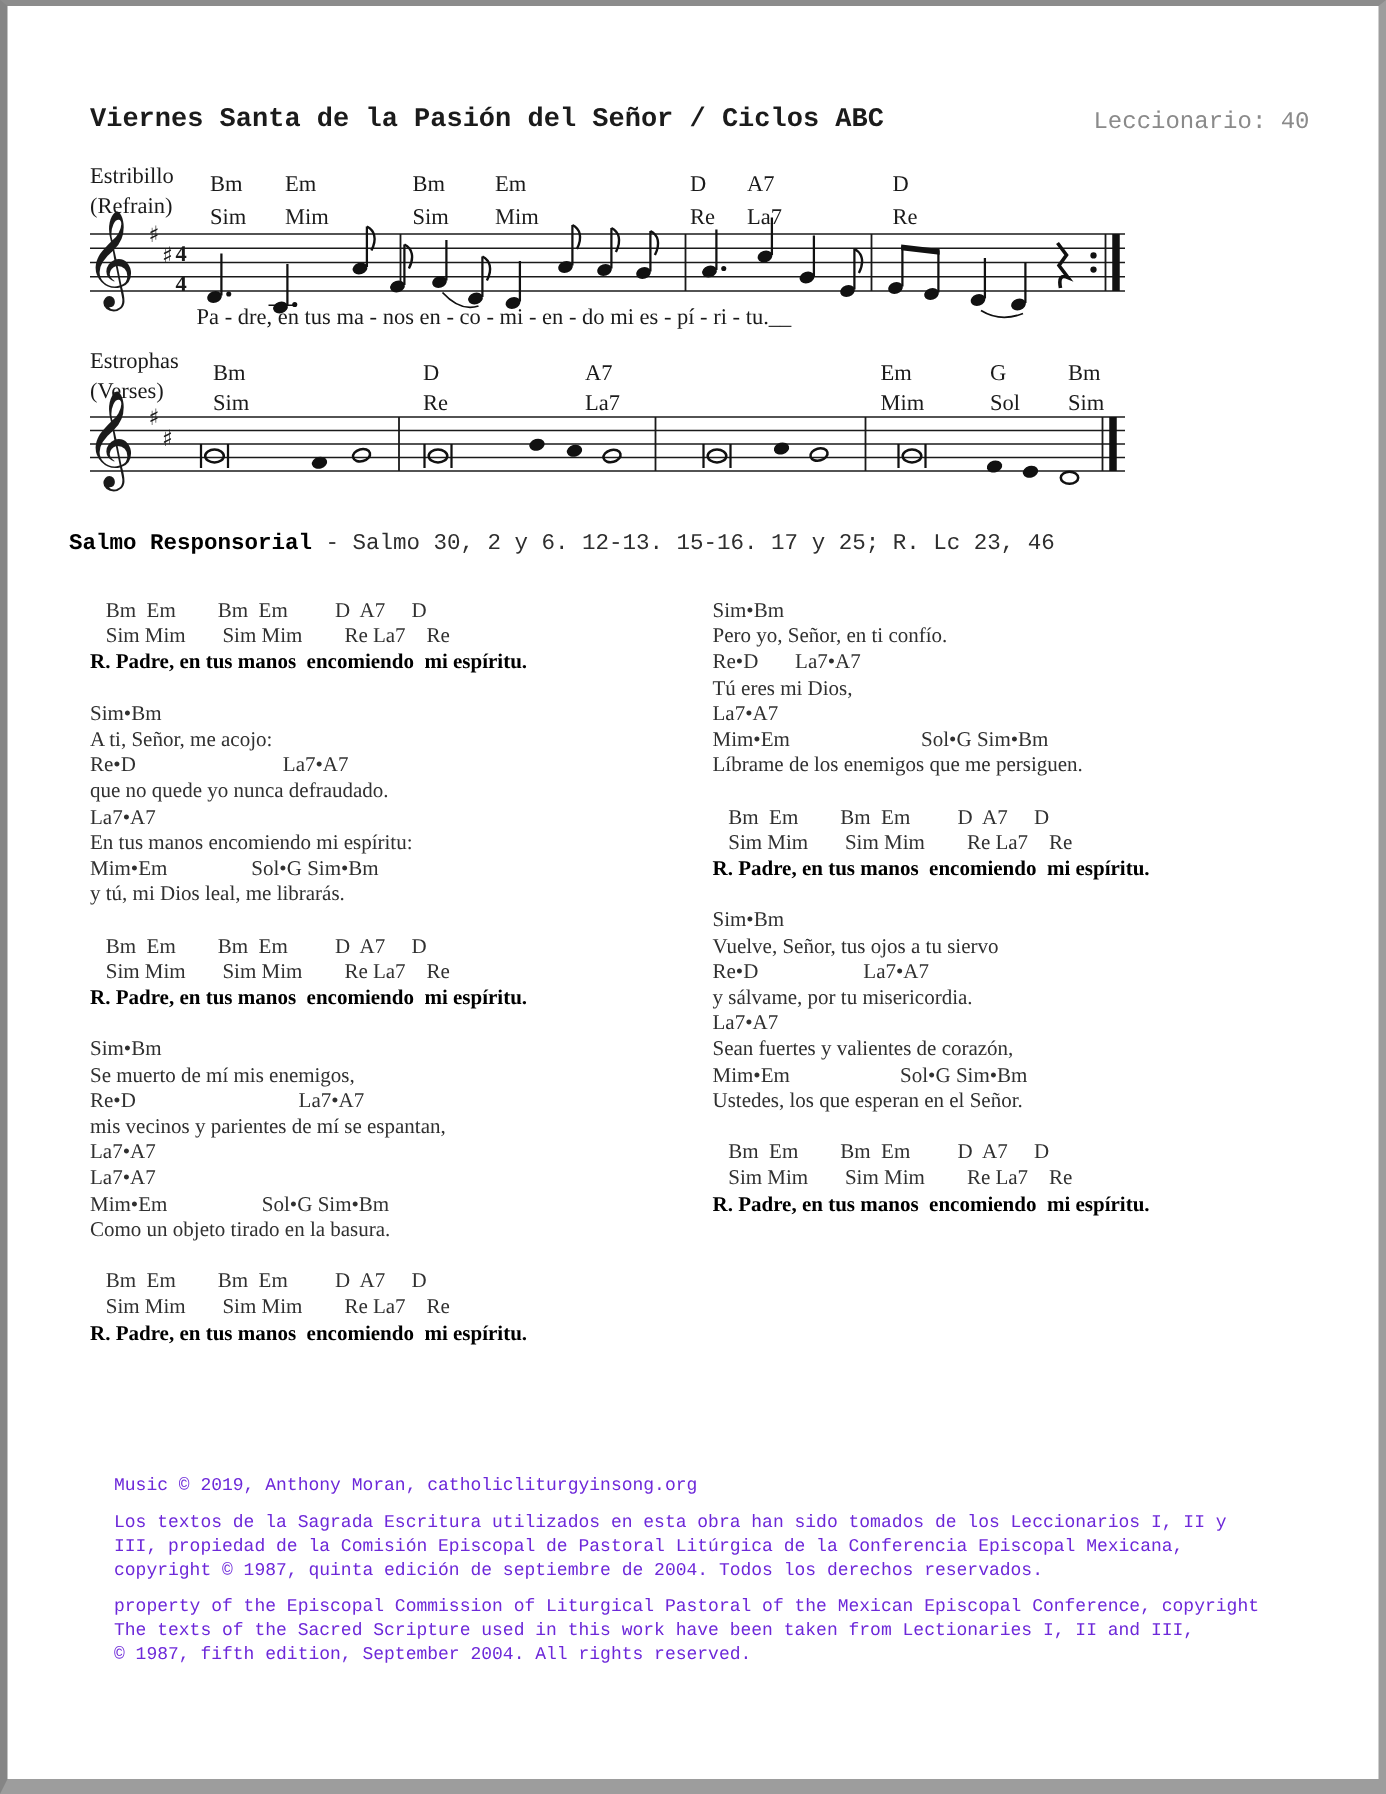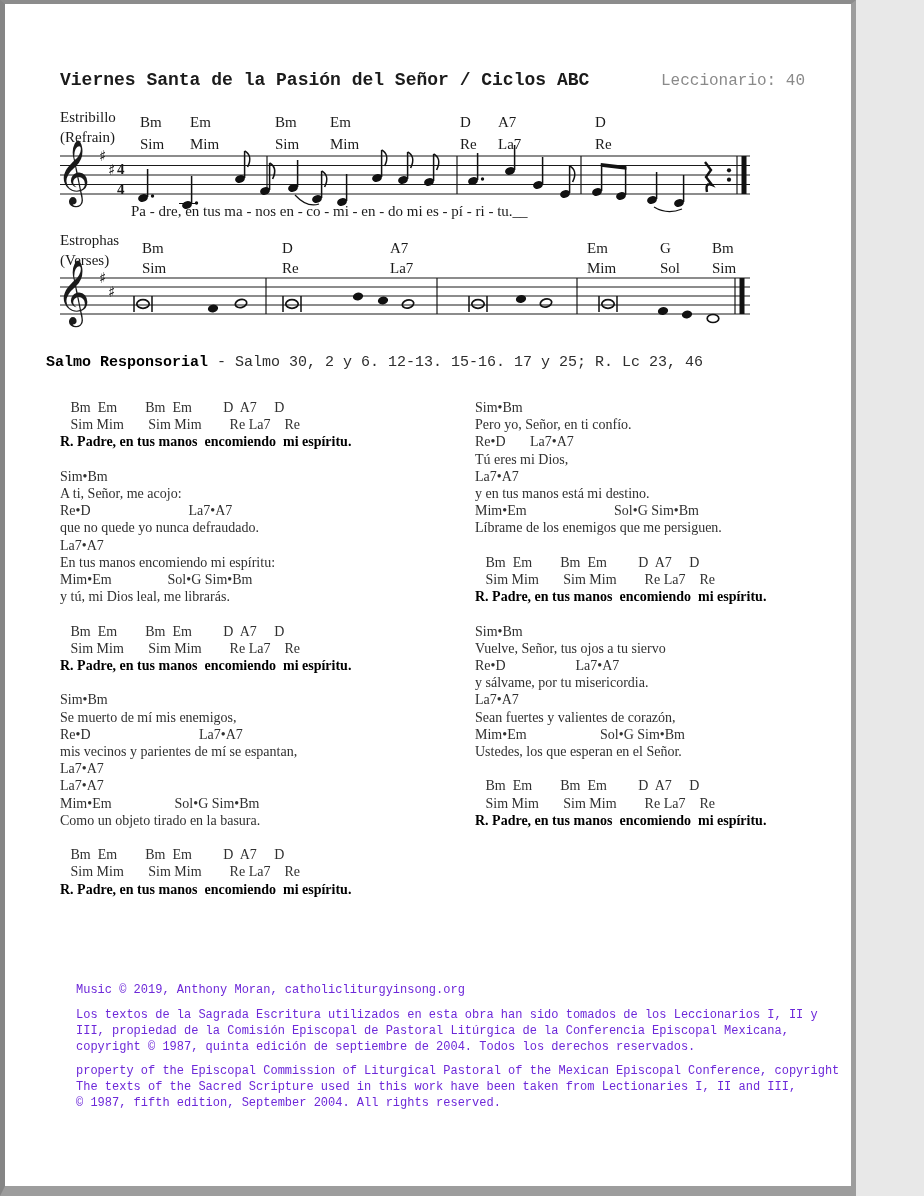--- a/index.html
+++ b/index.html
@@ -1,16 +1,16 @@
 <!DOCTYPE html>
 <html><head>
 <meta charset="utf-8">
 <style>
   html,body{margin:0;padding:0;background:#e8e8e8;}
-  .page{position:relative;width:856px;height:1196px;background:#ffffff;box-sizing:border-box;
+  .page{position:relative;width:924px;height:1196px;background:#ffffff;box-sizing:border-box;
         border-top:4px solid #8c8c8c;border-left:5px solid #858585;
         border-right:5px solid #9d9d9d;border-bottom:10px solid #9d9d9d;
         font-family:"Liberation Mono","DejaVu Sans Mono",monospace;overflow:hidden;}
   .abs{position:absolute;}
   .title{font-family:"Liberation Mono",monospace;font-weight:bold;font-size:18px;color:#1b1b1b;white-space:pre;}
   .lecc{font-family:"Liberation Mono",monospace;font-size:16px;color:#8a8a8a;white-space:pre;}
   .salmo{font-family:"Liberation Mono",monospace;font-size:15px;color:#2e2e2e;white-space:pre;}
   .salmo .bd{font-weight:bold;color:#000;}
   .col{position:absolute;}
   .block{margin-bottom:17.2px;}
@@ -255,21 +255,20 @@
     </div>
   </div>
 
   <div class="col" style="left:470px;top:395px">
     <div class="block">
       <div class="pl">Sim•Bm</div>
       <div class="pl">Pero yo, Señor, en ti confío.</div>
       <div class="pl">Re•D       La7•A7</div>
       <div class="pl">Tú eres mi Dios,</div>
       <div class="pl">La7•A7</div>
-      <div class="pl">y en tus manos está mi destino.</div>
       <div class="pl">Mim•Em                         Sol•G Sim•Bm</div>
       <div class="pl">Líbrame de los enemigos que me persiguen.</div>
     </div>
     <div class="block">
       <div class="pl">   Bm  Em        Bm  Em         D  A7     D</div>
       <div class="pl">   Sim Mim       Sim Mim        Re La7    Re</div>
       <div class="pl bold">R. Padre, en tus manos  encomiendo  mi espíritu.</div>
     </div>
     <div class="block">
       <div class="pl">Sim•Bm</div>

